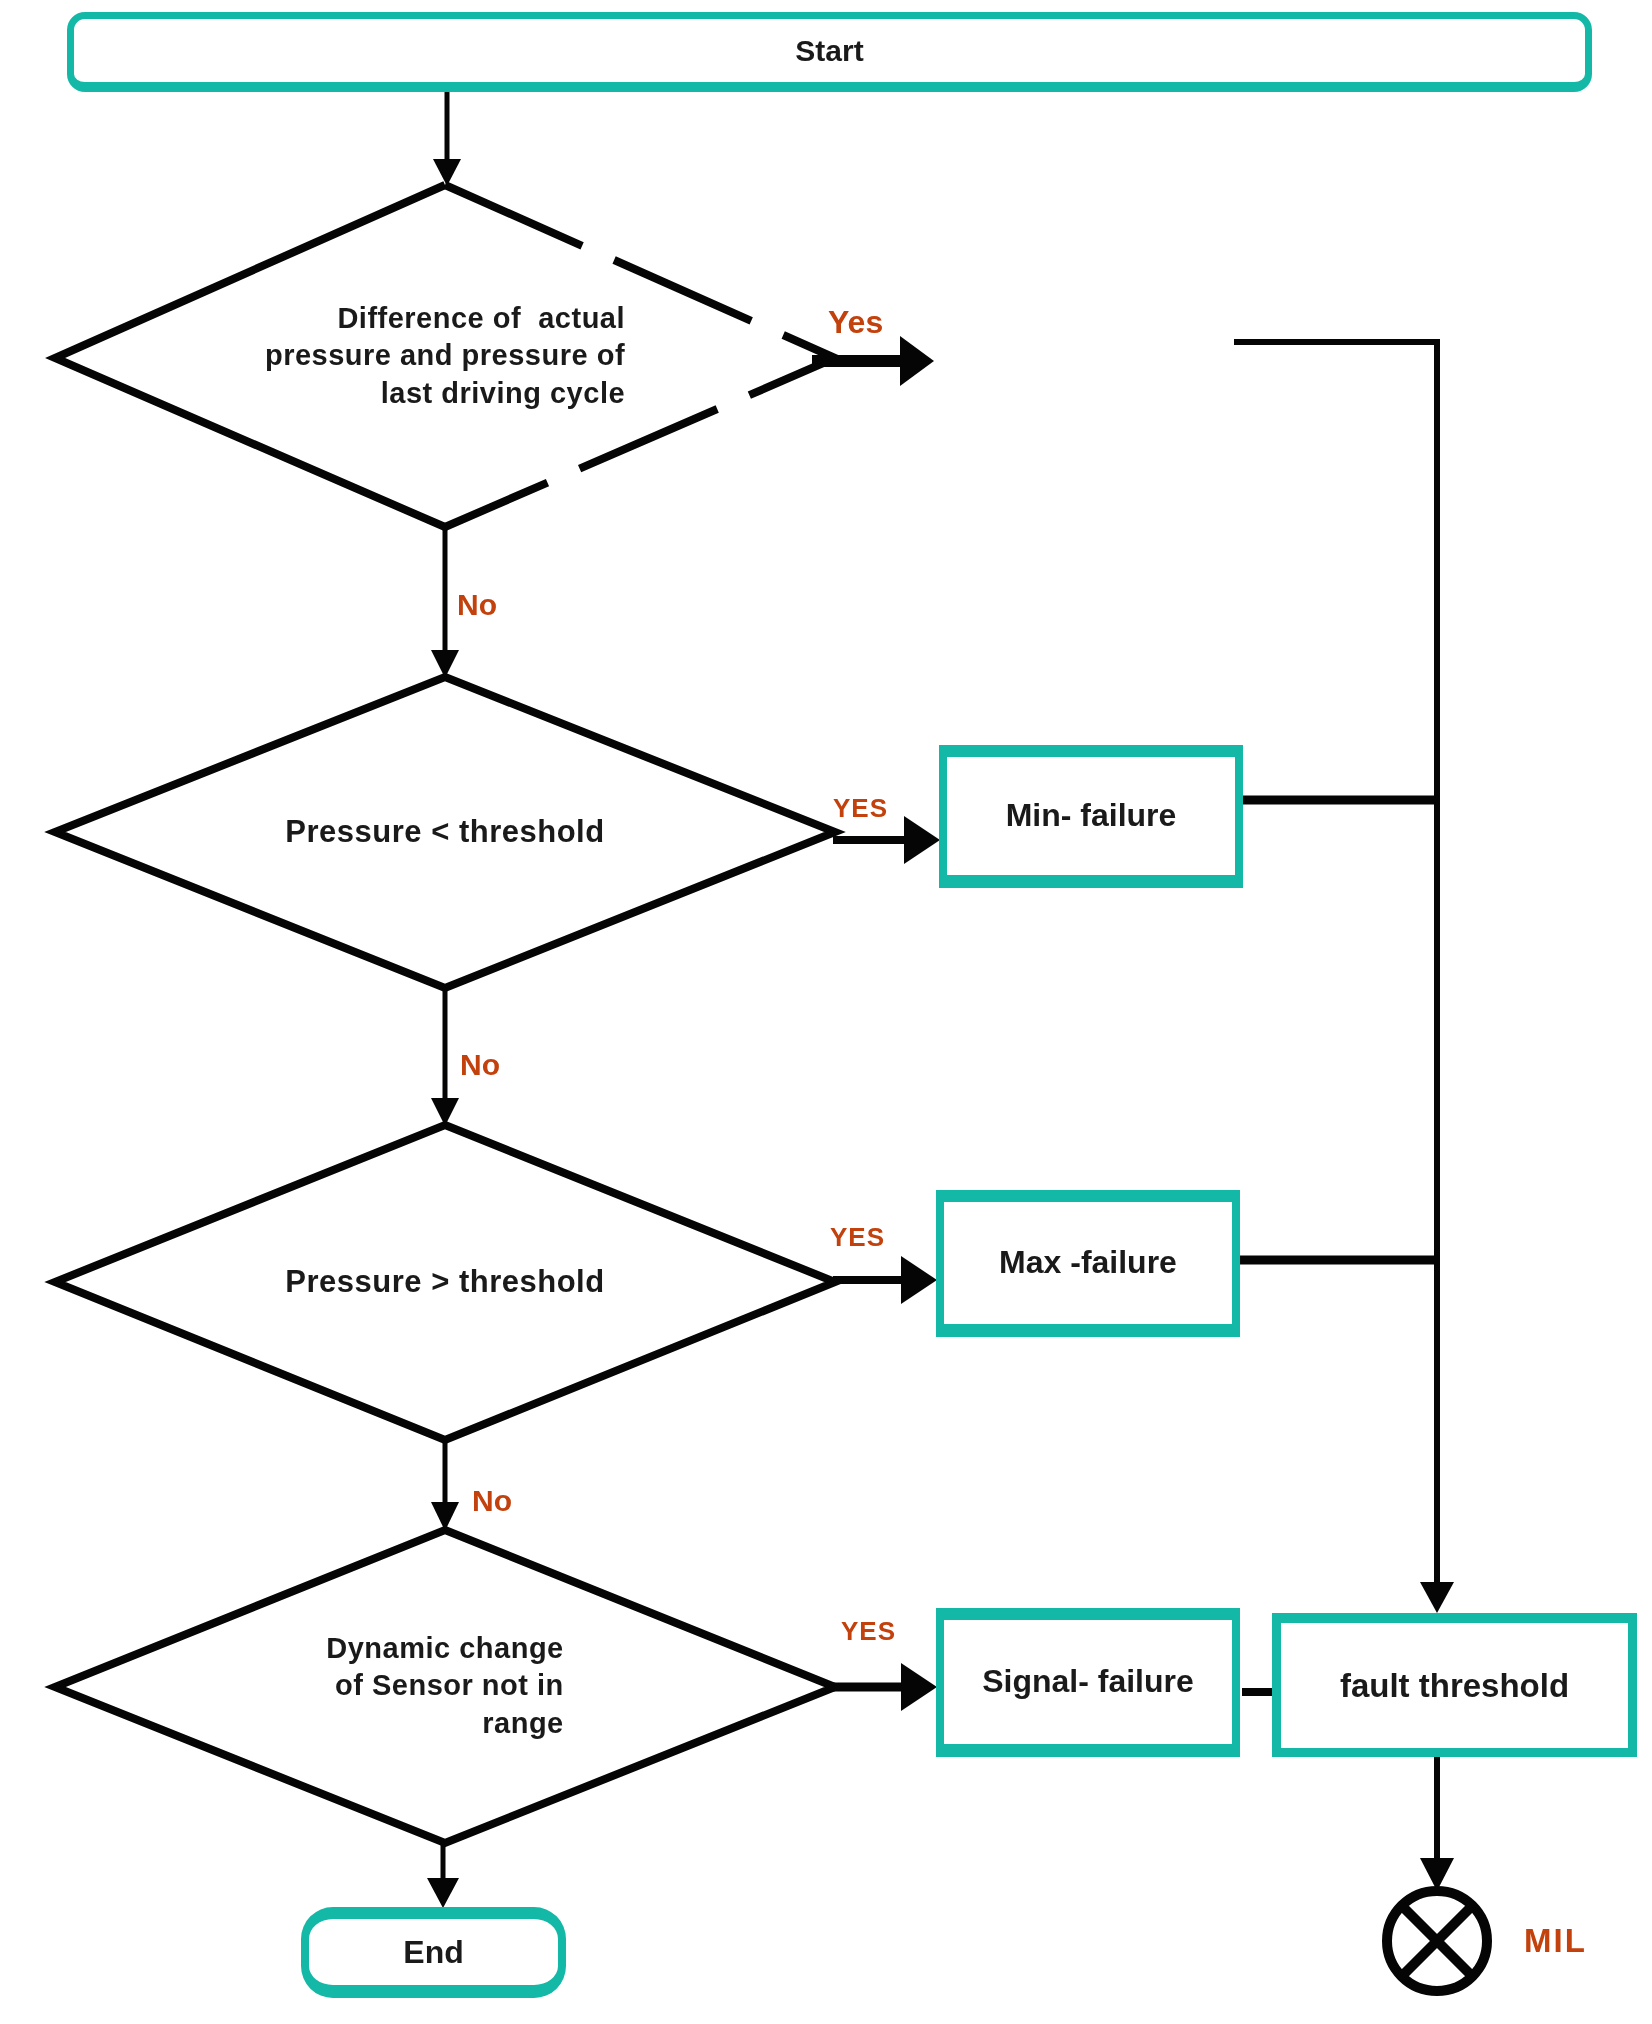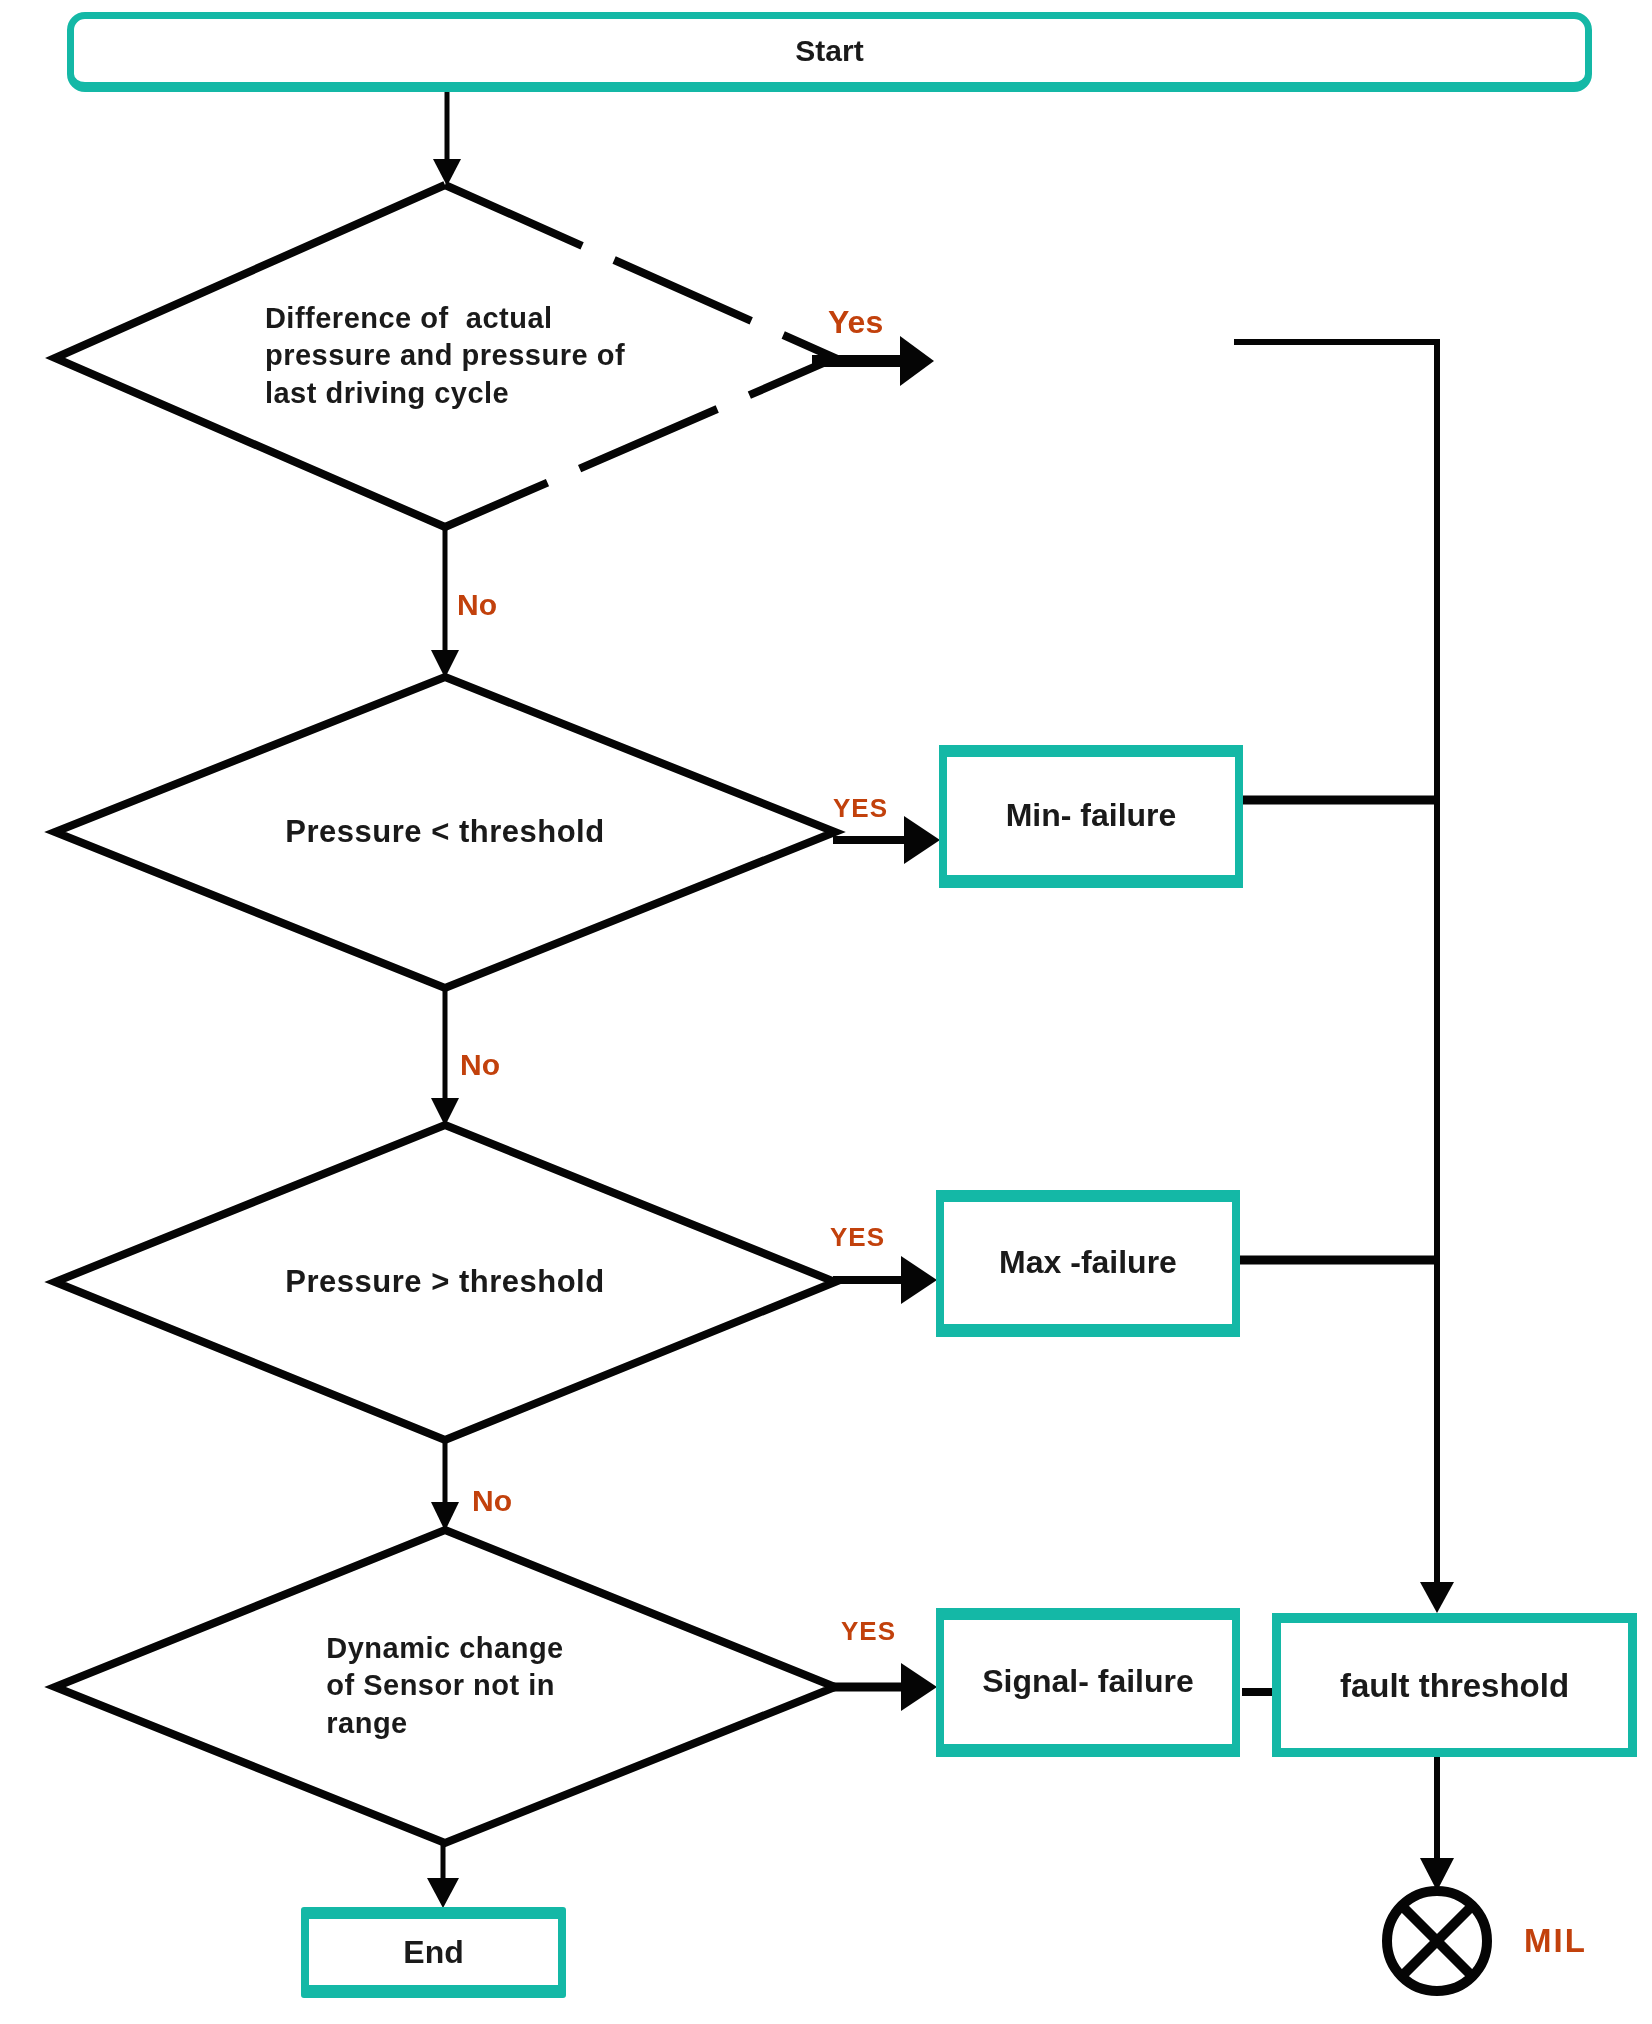--- a/index.html
+++ b/index.html
@@ -42,21 +42,21 @@
   }
   .fault {
     border-width: 10px 9px 9px 9px;
     font-size: 33px;
   }
   .dtext {
     position: absolute;
     display: flex;
     align-items: center;
     justify-content: center;
-    text-align: left;
+    text-align: right;
     font-weight: bold;
     font-size: 29px;
     line-height: 1.28;
     letter-spacing: 0.5px;
     white-space: pre-wrap;
     color: #1a1a1a;
   }
   .edge-label {
     position: absolute;
     font-weight: bold;
@@ -141,21 +141,21 @@
   </div>
 
   <div class="node process" style="left:936px; top:1608px; width:304px; height:149px;">
     <span>Signal- failure</span>
   </div>
 
   <div class="node fault" style="left:1272px; top:1613px; width:365px; height:144px;">
     <span>fault threshold</span>
   </div>
 
-  <div class="node terminal" style="left:301px; top:1907px; width:265px; height:91px; border-width:12px 8px 13px 8px; border-radius:3px; font-size:32px;">
+  <div class="node terminal" style="left:301px; top:1907px; width:265px; height:91px; border-width:12px 8px 13px 8px; border-radius:32px; font-size:32px;">
     <span>End</span>
   </div>
 
   <div class="dtext" style="left:195px; top:285px; width:500px; height:142px;">Difference of  actual
 pressure and pressure of
 last driving cycle</div>
   <div class="dtext" style="left:195px; top:802px; width:500px; height:60px; font-size:31px;">Pressure &lt; threshold</div>
   <div class="dtext" style="left:195px; top:1252px; width:500px; height:60px; font-size:31px;">Pressure &gt; threshold</div>
   <div class="dtext" style="left:195px; top:1616px; width:500px; height:140px;">Dynamic change
 of Sensor not in

